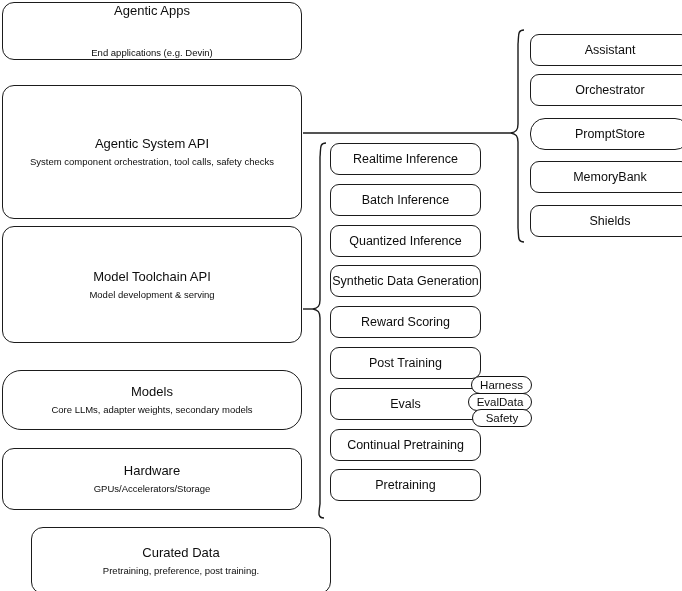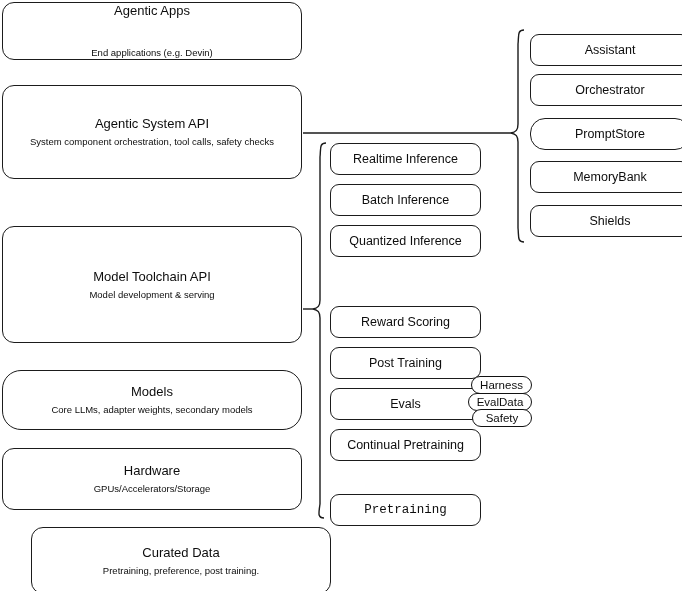--- a/index.html
+++ b/index.html
@@ -124,21 +124,21 @@
              C 318 310, 320 312, 320 318
              L 320 504
              C 319 512, 317 518, 324 518"></path>
   </svg>
 
   <div class="box layer-box" style="top:2px;height:58px;gap:24px;">
     <div class="title">Agentic Apps</div>
     <div class="subtitle">End applications (e.g. Devin)</div>
   </div>
 
-  <div class="box layer-box" style="top:85px;height:94px;border-radius:12px;">
+  <div class="box layer-box" style="top:85px;height:134px;border-radius:12px;">
     <div class="title">Agentic System API</div>
     <div class="subtitle">System component orchestration, tool calls, safety checks</div>
   </div>
 
   <div class="box layer-box" style="top:226px;height:117px;">
     <div class="title">Model Toolchain API</div>
     <div class="subtitle">Model development &amp; serving</div>
   </div>
 
   <div class="box layer-box" style="top:370px;height:60px;border-radius:19px;">
@@ -158,23 +158,24 @@
 
   <div class="cap-box right-col" style="top:34px;">Assistant</div>
   <div class="cap-box right-col" style="top:74px;">Orchestrator</div>
   <div class="cap-box right-col" style="top:118px;border-radius:15px;">PromptStore</div>
   <div class="cap-box right-col" style="top:161px;">MemoryBank</div>
   <div class="cap-box right-col" style="top:205px;">Shields</div>
 
   <div class="cap-box mid-col" style="top:143px;">Realtime Inference</div>
   <div class="cap-box mid-col" style="top:184px;">Batch Inference</div>
   <div class="cap-box mid-col" style="top:225px;">Quantized Inference</div>
+  <div class="cap-box mid-col" style="top:265px;">Synthetic Data Generation</div>
   <div class="cap-box mid-col" style="top:306px;">Reward Scoring</div>
   <div class="cap-box mid-col" style="top:347px;">Post Training</div>
   <div class="cap-box mid-col" style="top:388px;">Evals</div>
   <div class="cap-box mid-col" style="top:429px;">Continual Pretraining</div>
-  <div class="cap-box mid-col" style="top:494px;font-family:Liberation Mono, monospace;">Pretraining</div>
+  <div class="cap-box mid-col" style="top:469px;">Pretraining</div>
 
   <div class="pill" style="left:471px;top:376px;width:61px;">Harness</div>
   <div class="pill" style="left:468px;top:393px;width:64px;">EvalData</div>
   <div class="pill" style="left:472px;top:409px;width:60px;">Safety</div>
 
 </div>
 
 </body></html>

